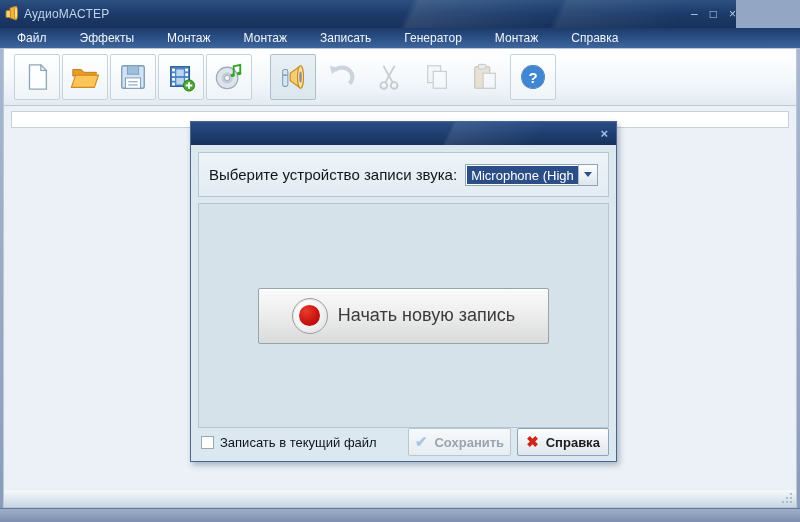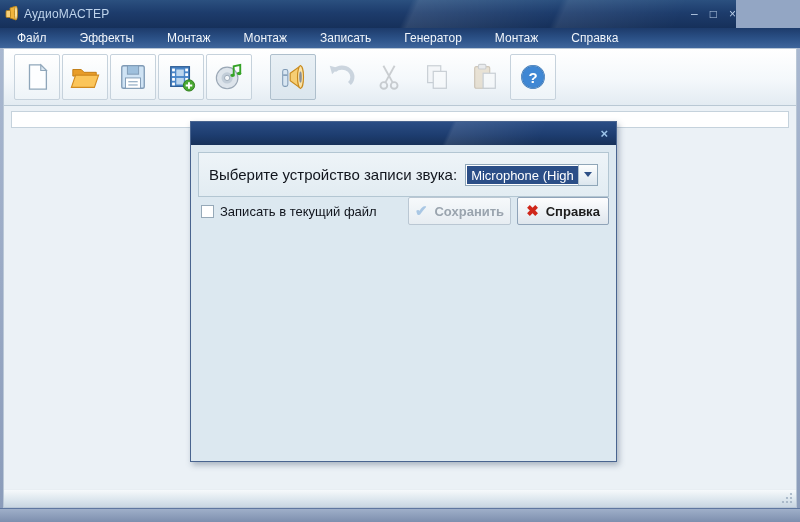--- a/index.html
+++ b/index.html
@@ -316,20 +316,28 @@
       <div class="device-row">
         <span class="device-label">Выберите устройство записи звука:</span>
         <div class="combo">
           <span class="combo-value">Microphone (High Definition Aud</span>
           <span class="combo-arrow">
             <span class="tri"></span>
           </span>
         </div>
       </div>
 
+      <div class="record-panel">
+        <div class="record-button">
+          <span class="record-dot-outer">
+            <span class="record-dot-inner"></span>
+          </span>
+          <span class="record-label">Начать новую запись</span>
+        </div>
+      </div>
 
       <div class="dialog-footer">
         <span class="checkbox"></span>
         <span class="checkbox-label">Записать в текущий файл</span>
         <div class="btn save">
           <span class="icon-check">✔</span>
           <span>Сохранить</span>
         </div>
         <div class="btn cancel">
           <span class="icon-cross">✖</span>

